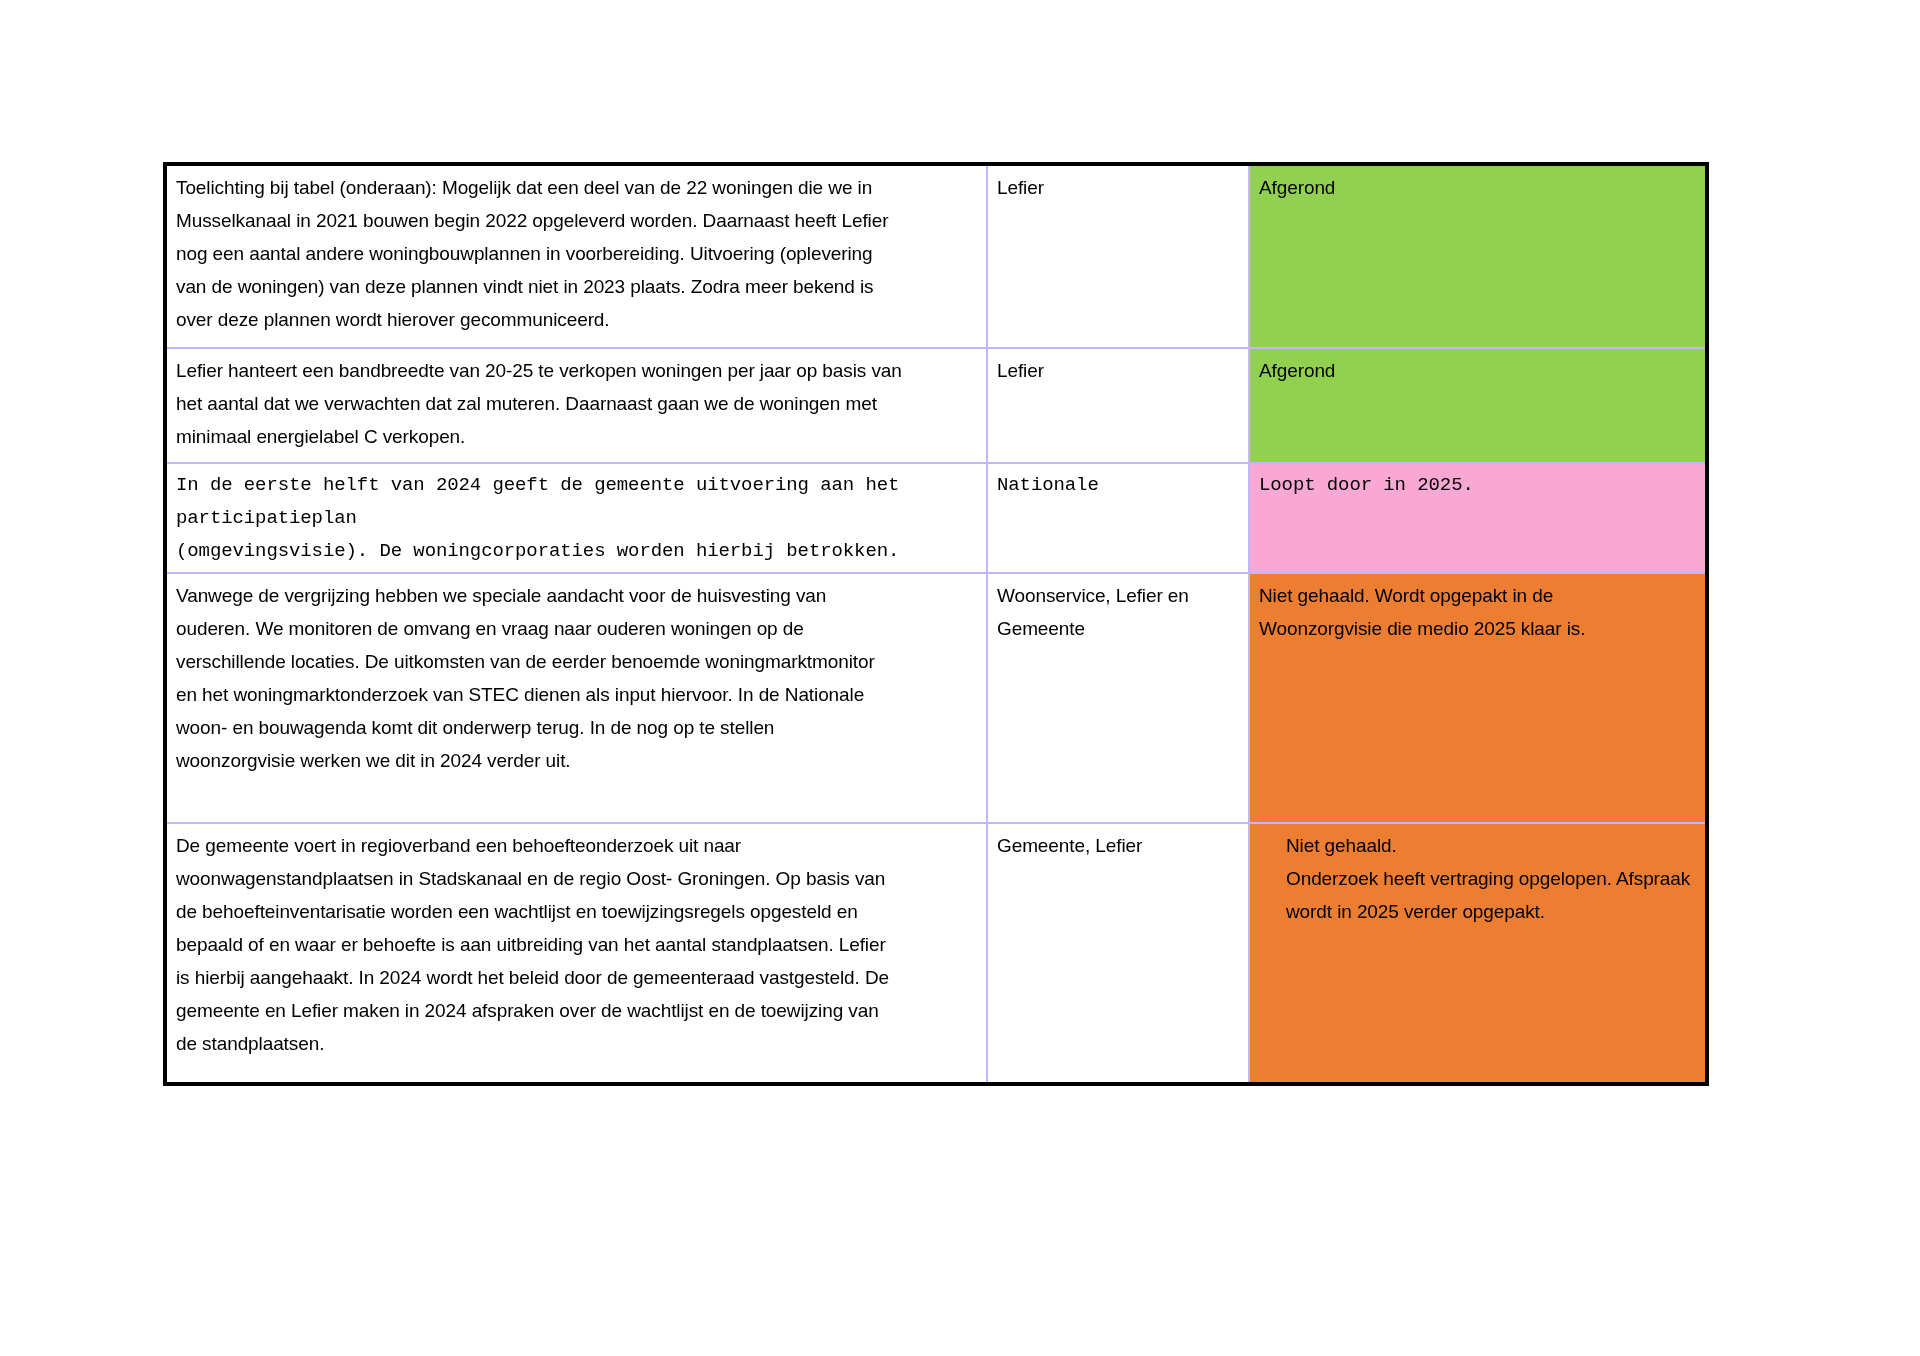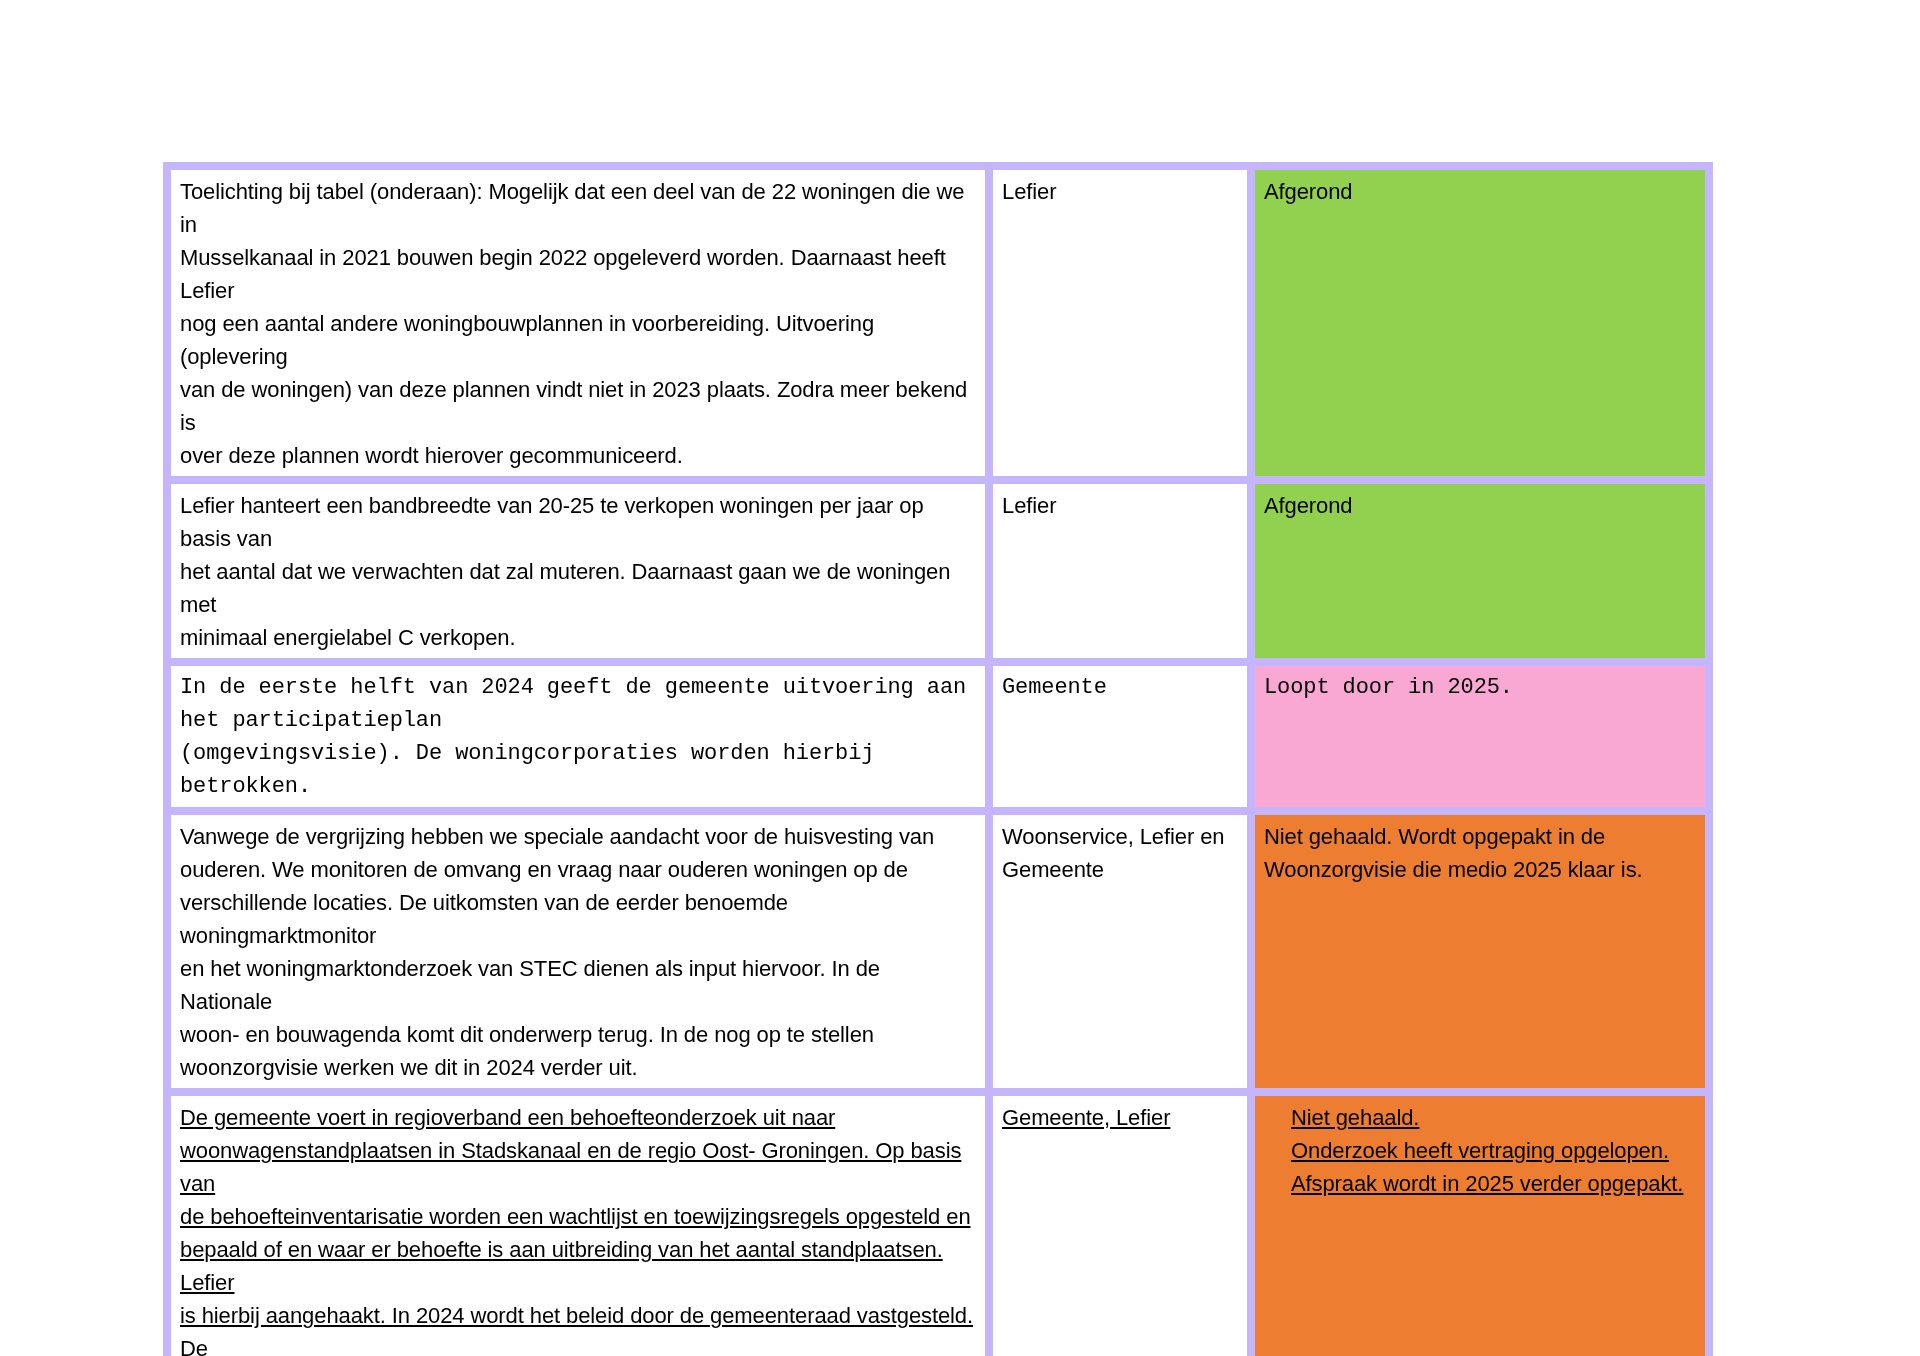--- a/index.html
+++ b/index.html
@@ -17,34 +17,34 @@
   .doc-table {
     position: absolute;
     left: 163px;
     top: 162px;
     width: 1542px;
     border-collapse: collapse;
     table-layout: fixed;
     border: 4px solid #000000;
   }
   .doc-table td {
-    border: 8px solid #c4b5fd;
+    border: 2px solid #c4b5fd;
     vertical-align: top;
     padding: 5px 8px 4px 9px;
-    font-size: 22px;
+    font-size: 19px;
     line-height: 33px;
     white-space: pre-line;
     overflow: hidden;
     letter-spacing: -0.1px;
   }
   tr.r1 td { height: 172px; }
   tr.r2 td { height: 104px; }
   tr.r3 td { height: 84px; font-family: Liberation Mono, monospace; }
   tr.r4 td { height: 239px; }
-  tr.r5 td { height: 249px; text-decoration: underline; }
+  tr.r5 td { height: 249px; }
   col.c-desc   { width: 822px; }
   col.c-party  { width: 262px; }
   col.c-status { width: 458px; }
 </style>
 </head>
 <body>
 
 <table class="doc-table">
   <colgroup>
     <col class="c-desc">
@@ -64,21 +64,21 @@
     <tr class="r2">
       <td>Lefier hanteert een bandbreedte van 20-25 te verkopen woningen per jaar op basis van
 het aantal dat we verwachten dat zal muteren. Daarnaast gaan we de woningen met
 minimaal energielabel C verkopen.</td>
       <td>Lefier</td>
       <td style="background-color: rgb(146, 208, 80);">Afgerond</td>
     </tr>
     <tr class="r3">
       <td>In de eerste helft van 2024 geeft de gemeente uitvoering aan het participatieplan
 (omgevingsvisie). De woningcorporaties worden hierbij betrokken.</td>
-      <td>Gemeente</td>
+      <td>Nationale</td>
       <td style="background-color: #f9a8d4;">Loopt door in 2025.</td>
     </tr>
     <tr class="r4">
       <td>Vanwege de vergrijzing hebben we speciale aandacht voor de huisvesting van
 ouderen. We monitoren de omvang en vraag naar ouderen woningen op de
 verschillende locaties. De uitkomsten van de eerder benoemde woningmarktmonitor
 en het woningmarktonderzoek van STEC dienen als input hiervoor. In de Nationale
 woon- en bouwagenda komt dit onderwerp terug. In de nog op te stellen
 woonzorgvisie werken we dit in 2024 verder uit.</td>
       <td>Woonservice, Lefier en Gemeente</td>

